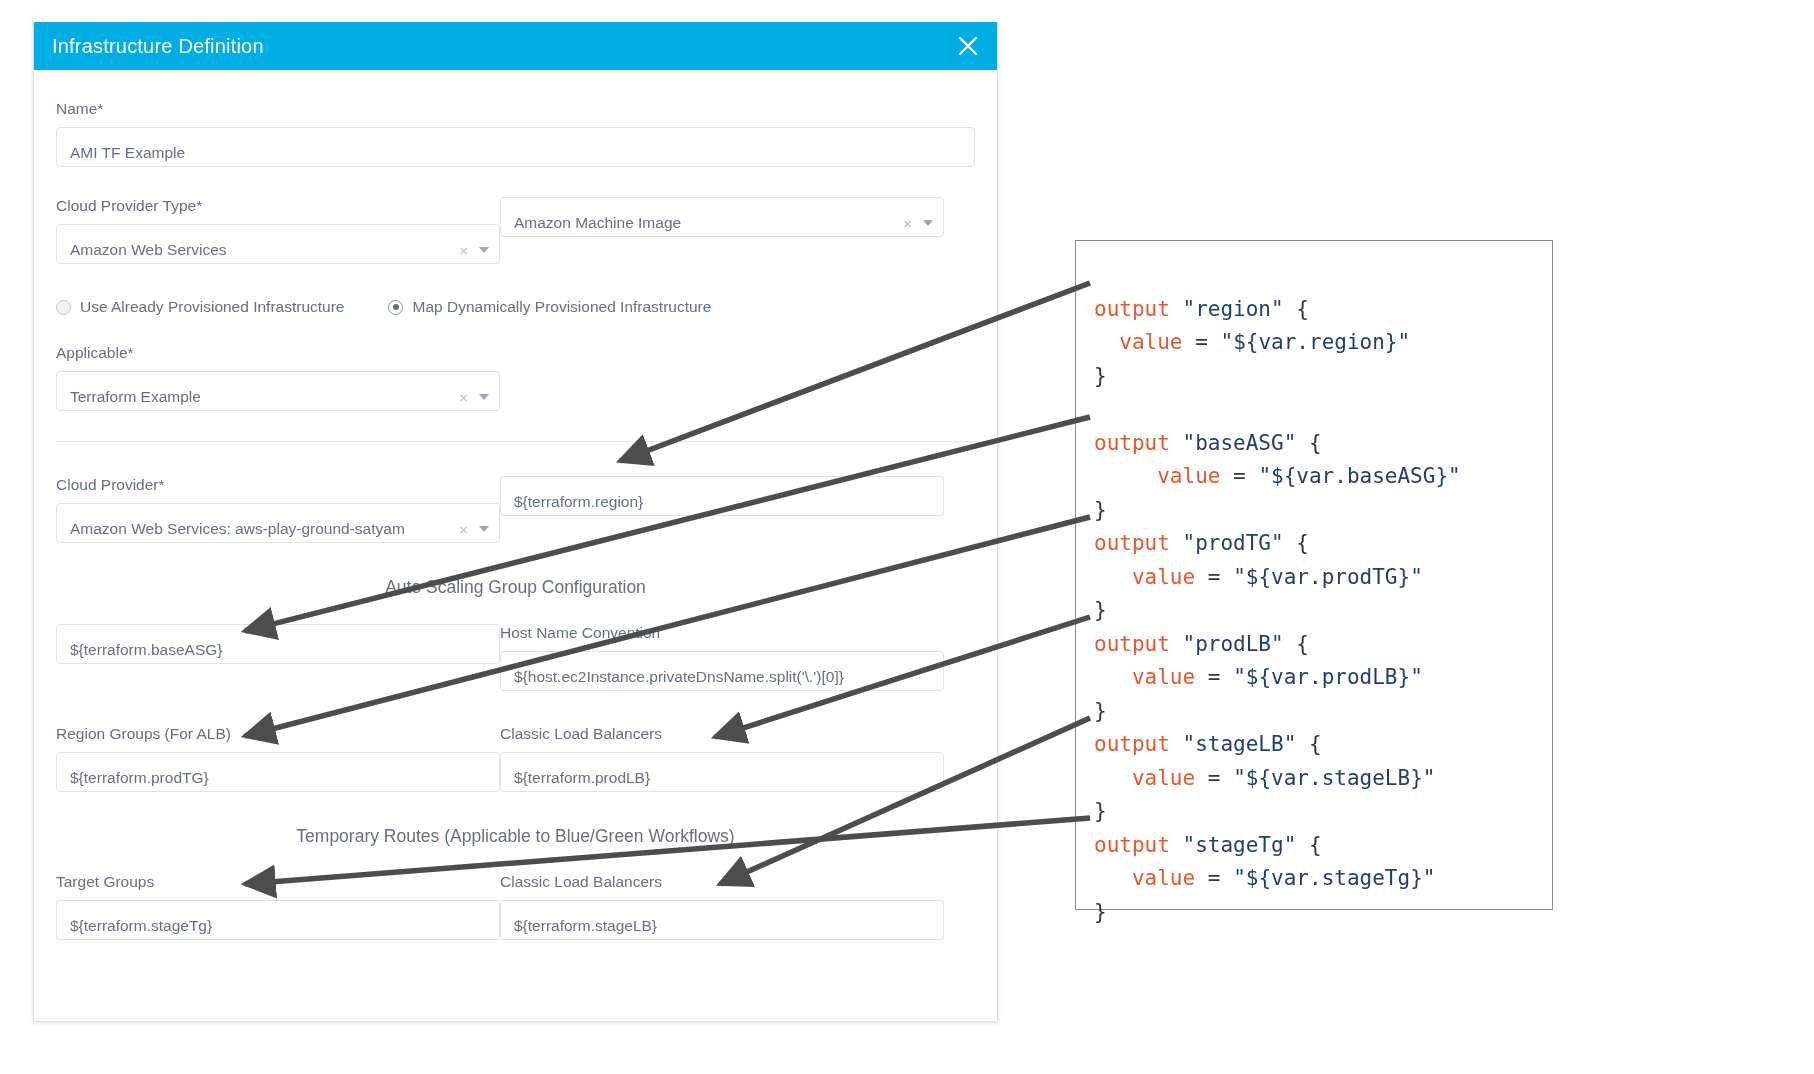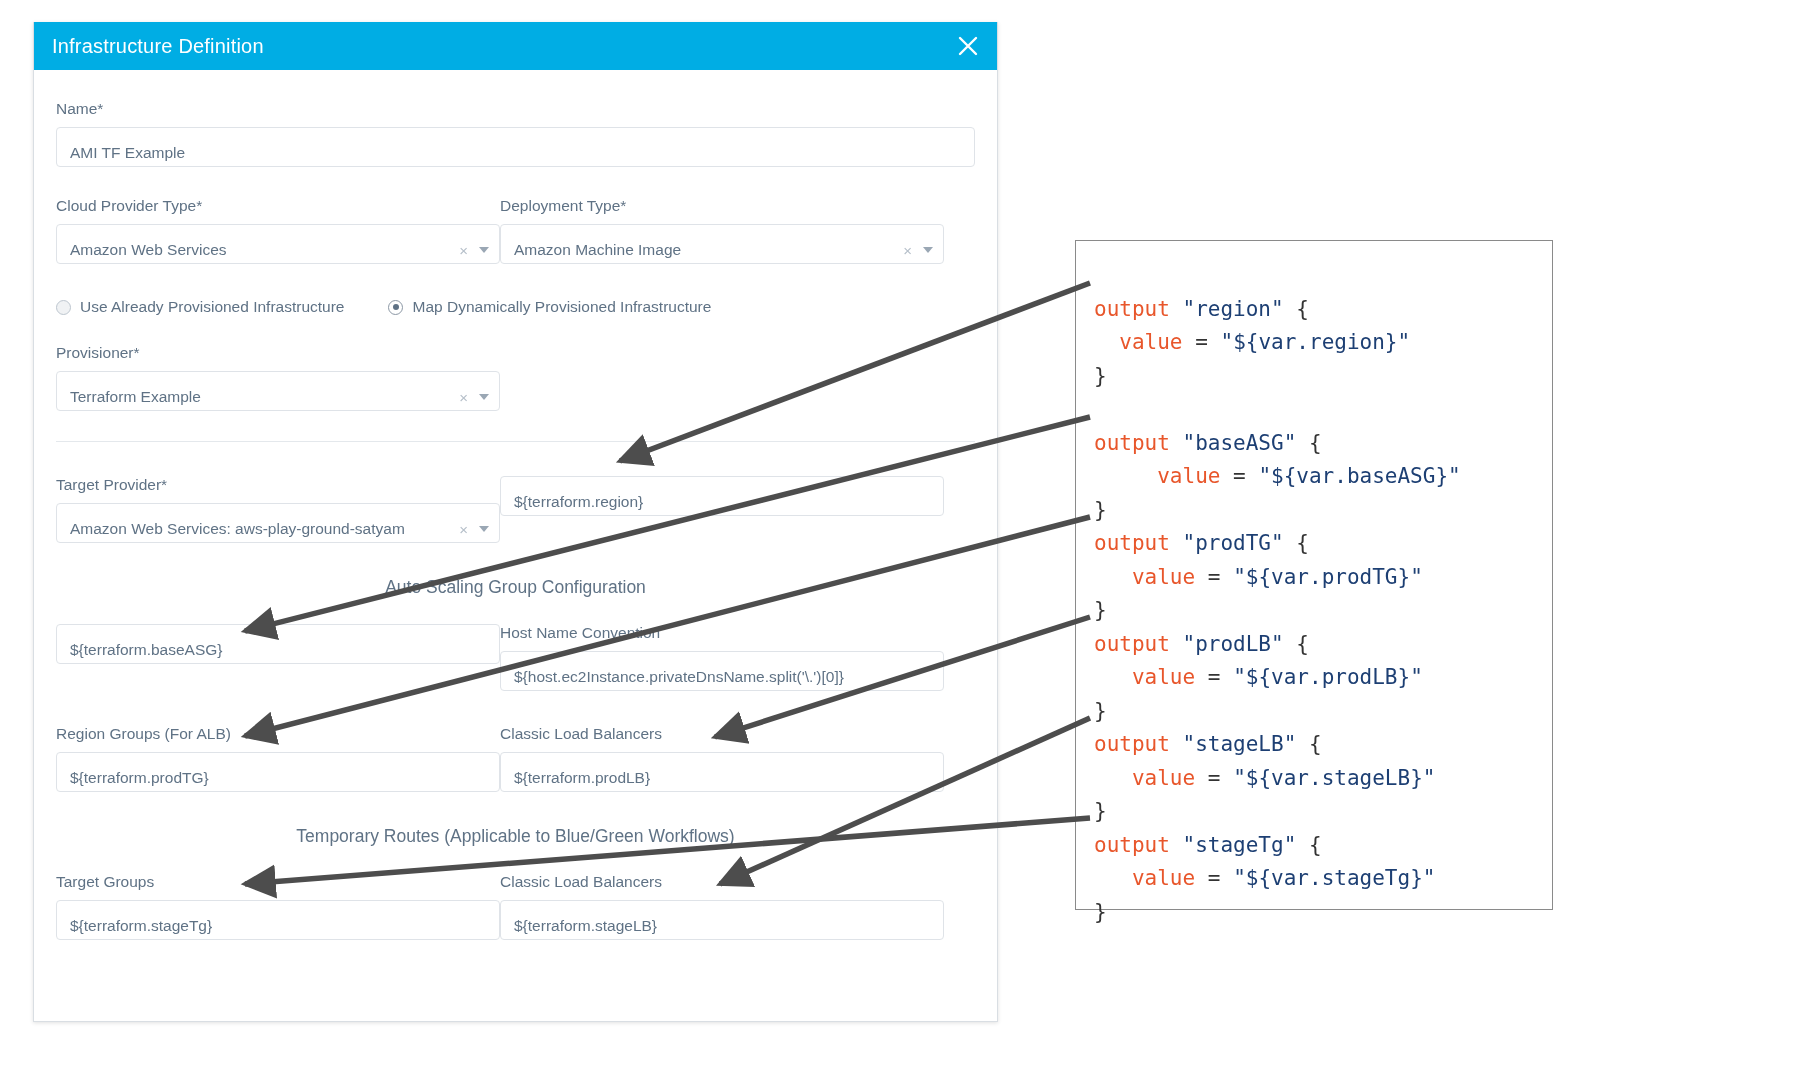--- a/index.html
+++ b/index.html
@@ -182,21 +182,20 @@
           <label class="field-label">Cloud Provider Type*</label>
           <div class="input-box">
             <span class="input-value">Amazon Web Services</span>
             <span class="select-adorn">
               <span class="clear-x">×</span>
               <span class="caret"></span>
             </span>
           </div>
         </div>
         <div class="col">
-          <label class="field-label">Deployment Type*</label>
           <div class="input-box">
             <span class="input-value">Amazon Machine Image</span>
             <span class="select-adorn">
               <span class="clear-x">×</span>
               <span class="caret"></span>
             </span>
           </div>
         </div>
       </div>
 
@@ -205,35 +204,35 @@
           <span class="radio-dot"></span>
           <span class="radio-label">Use Already Provisioned Infrastructure</span>
         </div>
         <div class="radio-item">
           <span class="radio-dot checked"></span>
           <span class="radio-label">Map Dynamically Provisioned Infrastructure</span>
         </div>
       </div>
 
       <div class="col">
-        <label class="field-label">Provisioner*</label>
+        <label class="field-label">Applicable*</label>
         <div class="input-box">
           <span class="input-value">Terraform Example</span>
           <span class="select-adorn">
             <span class="clear-x">×</span>
             <span class="caret"></span>
           </span>
         </div>
       </div>
 
       <div class="divider"></div>
 
       <div class="row-2">
         <div class="col">
-          <label class="field-label">Target Provider*</label>
+          <label class="field-label">Cloud Provider*</label>
           <div class="input-box">
             <span class="input-value">Amazon Web Services: aws-play-ground-satyam</span>
             <span class="select-adorn">
               <span class="clear-x">×</span>
               <span class="caret"></span>
             </span>
           </div>
         </div>
         <div class="col">
           <div class="input-box">

